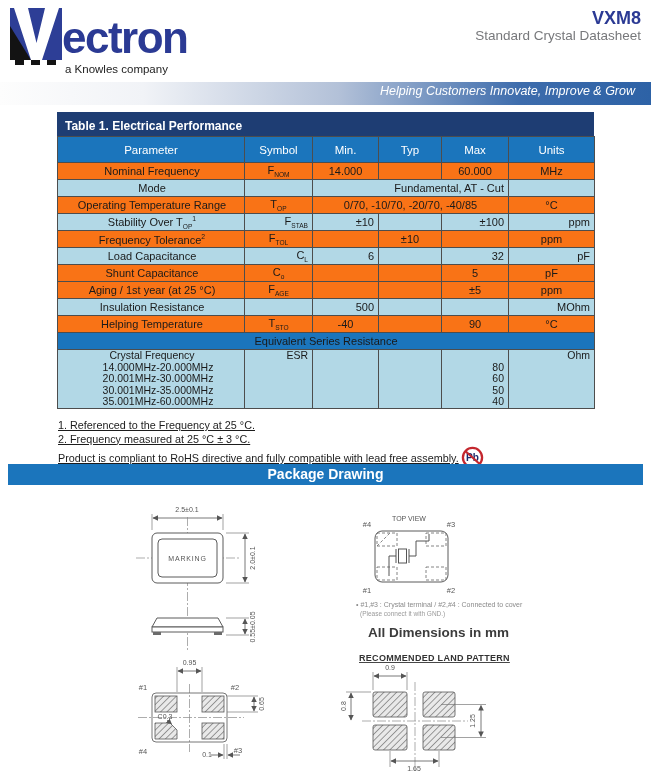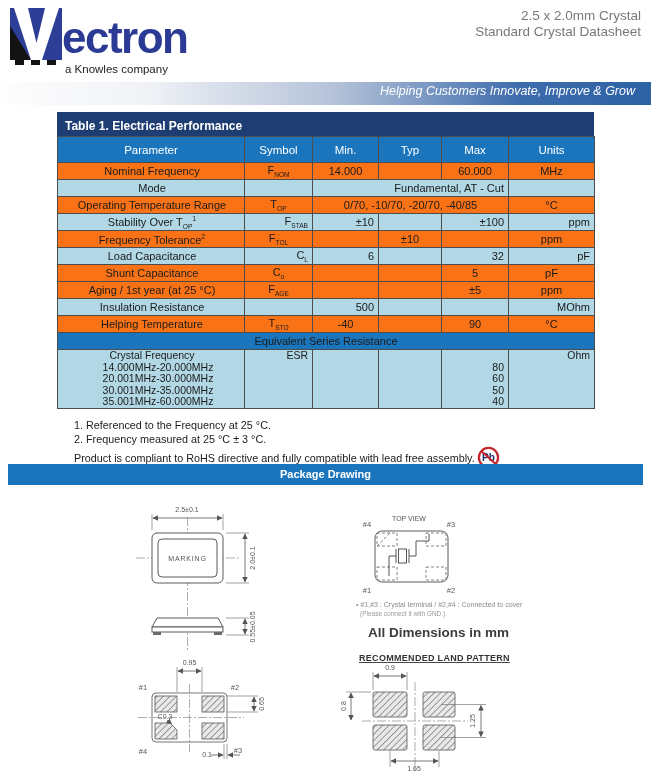--- a/index.html
+++ b/index.html
@@ -34,26 +34,26 @@
   }
   table.perf td.param{text-align:center;padding-left:6px;}
   tr.shaded td{background:#b2d8e6;text-align:right;}
   td.esr-banner{background:#1b75bc;color:#fff;height:15px;font-size:11px;padding:0;}
   sub{font-size:0.60em;}
   sup{font-size:0.62em;}
   .esr-cell div{line-height:11.5px;font-size:10.5px;}
   td.vtop{vertical-align:top;padding-top:2px;}
   .esr-indent{padding-left:12px;}
   
-  .notes{position:absolute;left:74px;top:419px;font-size:10.8px;line-height:13.5px;color:#1c1c1c;}
+  .notes{position:absolute;left:58px;top:419px;font-size:10.8px;line-height:13.5px;color:#1c1c1c;text-decoration:underline;}
   .notes .pb{vertical-align:-7px;margin-left:2px;}
   
   .pkg-banner{
     position:absolute;left:8px;top:464px;width:635px;height:21px;background:#1b75bc;
-    color:#fff;font-weight:bold;font-size:11px;line-height:21px;text-align:center;
+    color:#fff;font-weight:bold;font-size:14px;line-height:21px;text-align:center;
   }
   .drawings{position:absolute;left:0;top:488px;}
   .ln{fill:#ffffff;stroke:#5b5b5b;stroke-width:1;}
   .ext{stroke:#7a7a7a;stroke-width:0.7;fill:none;}
   .dim{stroke:#555555;stroke-width:0.8;fill:none;marker-start:url(#arr);marker-end:url(#arr);}
   .cl{stroke:#8a8a8a;stroke-width:0.7;stroke-dasharray:9 2 2 2;fill:none;}
   .dsh{stroke:#666666;stroke-width:0.8;stroke-dasharray:3 2;fill:none;}
   .pad{fill:url(#hatch);stroke:#555555;stroke-width:0.8;}
   .wire{stroke:#555555;stroke-width:1;fill:none;}
   text.dt{fill:#555555;font-size:7px;font-family:"Liberation Sans",sans-serif;text-anchor:middle;}
@@ -68,21 +68,21 @@
     <polygon points="0,18 21,52 0,52" fill="#131313"></polygon>
     <polygon points="4,0 18,0 26.5,35 35,0 49,0 32,52 21,52" fill="#ffffff"></polygon>
     <rect x="5" y="52" width="9" height="5" fill="#131313"></rect>
     <rect x="21" y="52" width="9" height="5" fill="#131313"></rect>
     <rect x="37" y="52" width="9" height="5" fill="#131313"></rect>
     <text x="52" y="45" font-size="44" font-weight="bold" letter-spacing="-1.5" fill="#2b3a94">ectron</text>
     <text x="55" y="65" font-size="11.5" fill="#232323">a Knowles company</text>
   </svg>
 </div>
 <div class="hdr-right">
-  <div class="product-sub">2.5 x 2.0mm Crystal</div>
+  <div class="product-title">VXM8</div>
   <div class="product-sub">Standard Crystal Datasheet</div>
 </div>
 <div class="banner">
   <span>Helping Customers Innovate, Improve &amp; Grow</span>
 </div>
 
 <div class="table-wrap">
   <div class="t-title">Table 1. Electrical Performance</div>
   <table class="perf">
     <colgroup>

